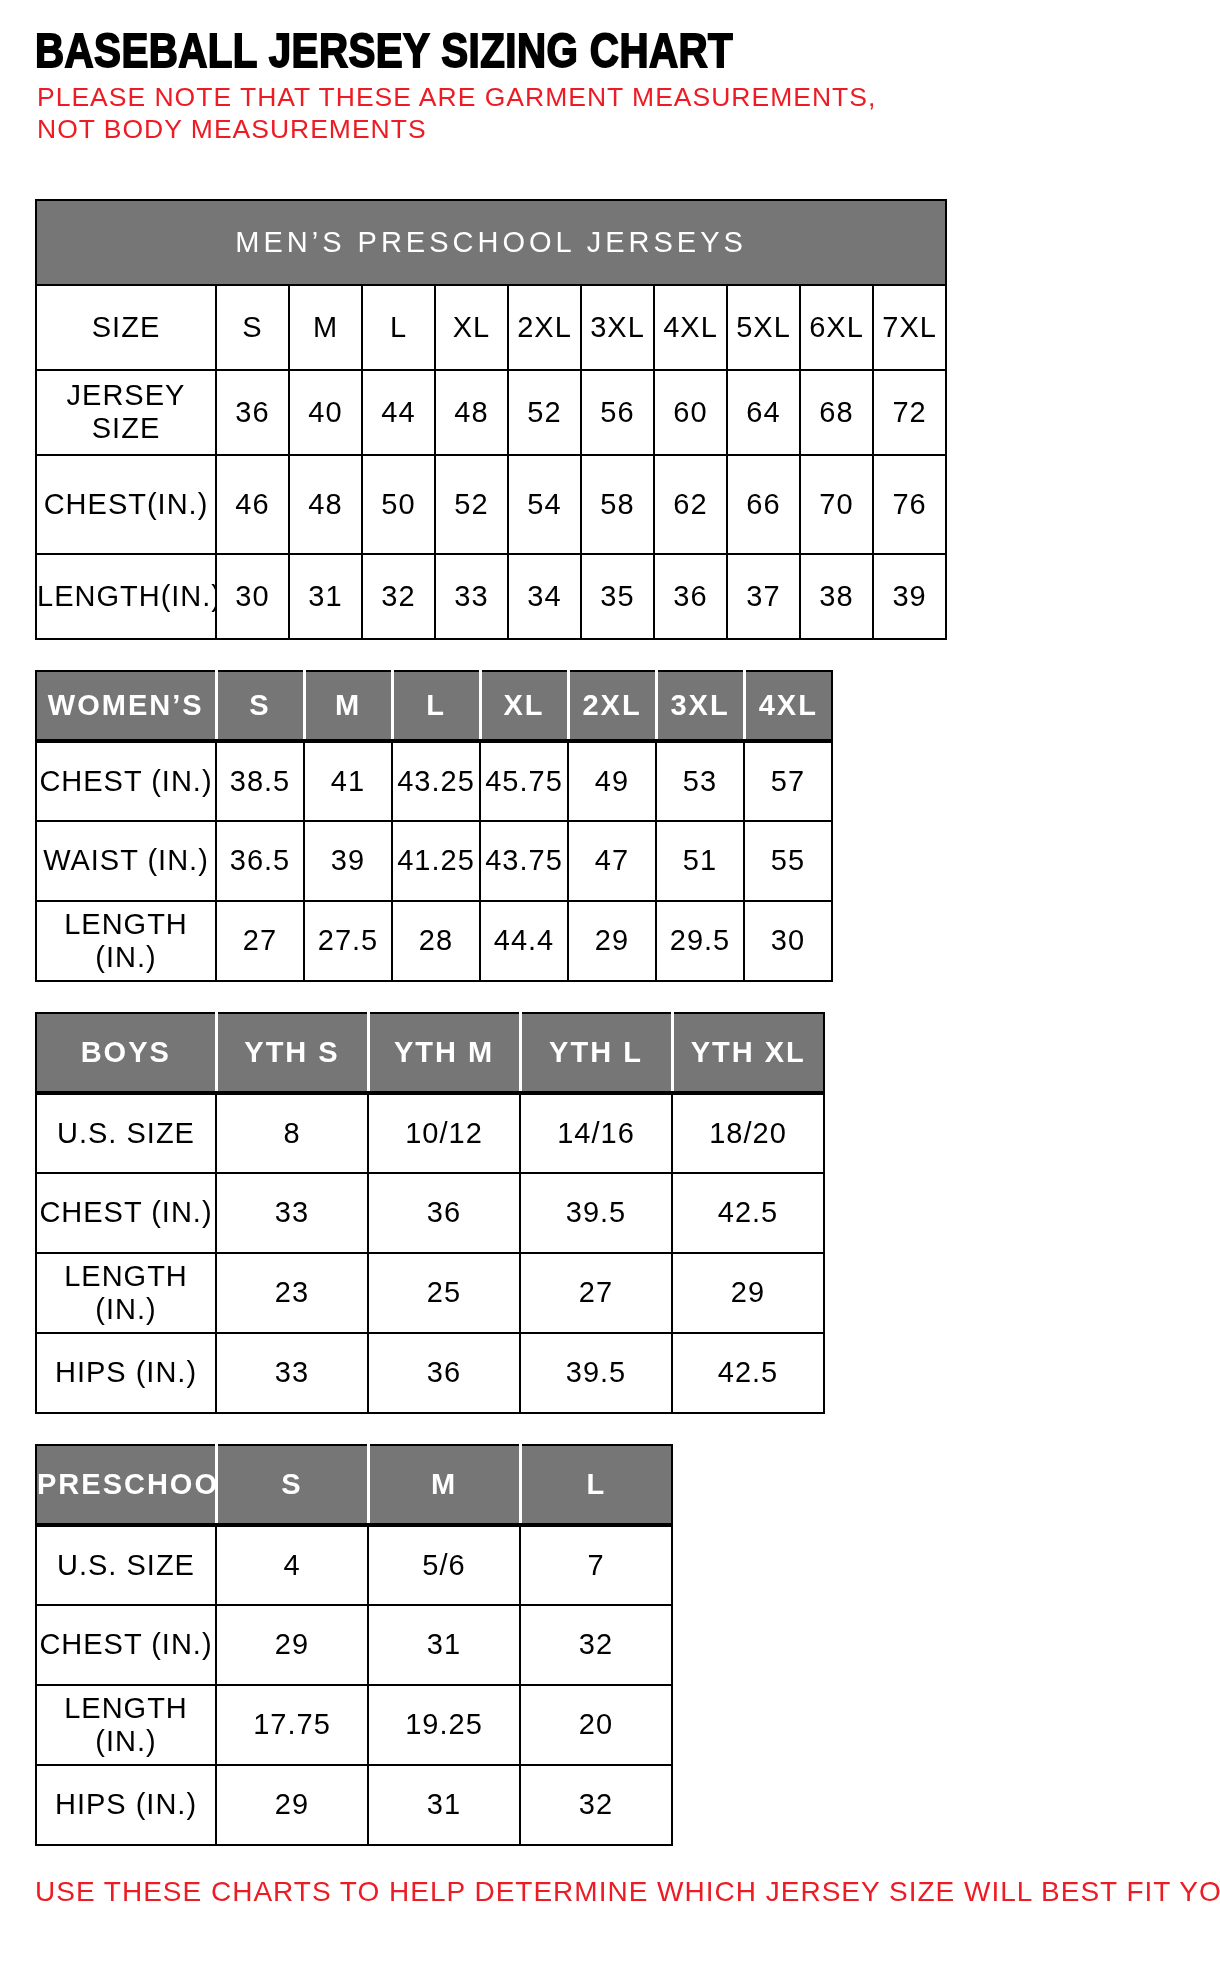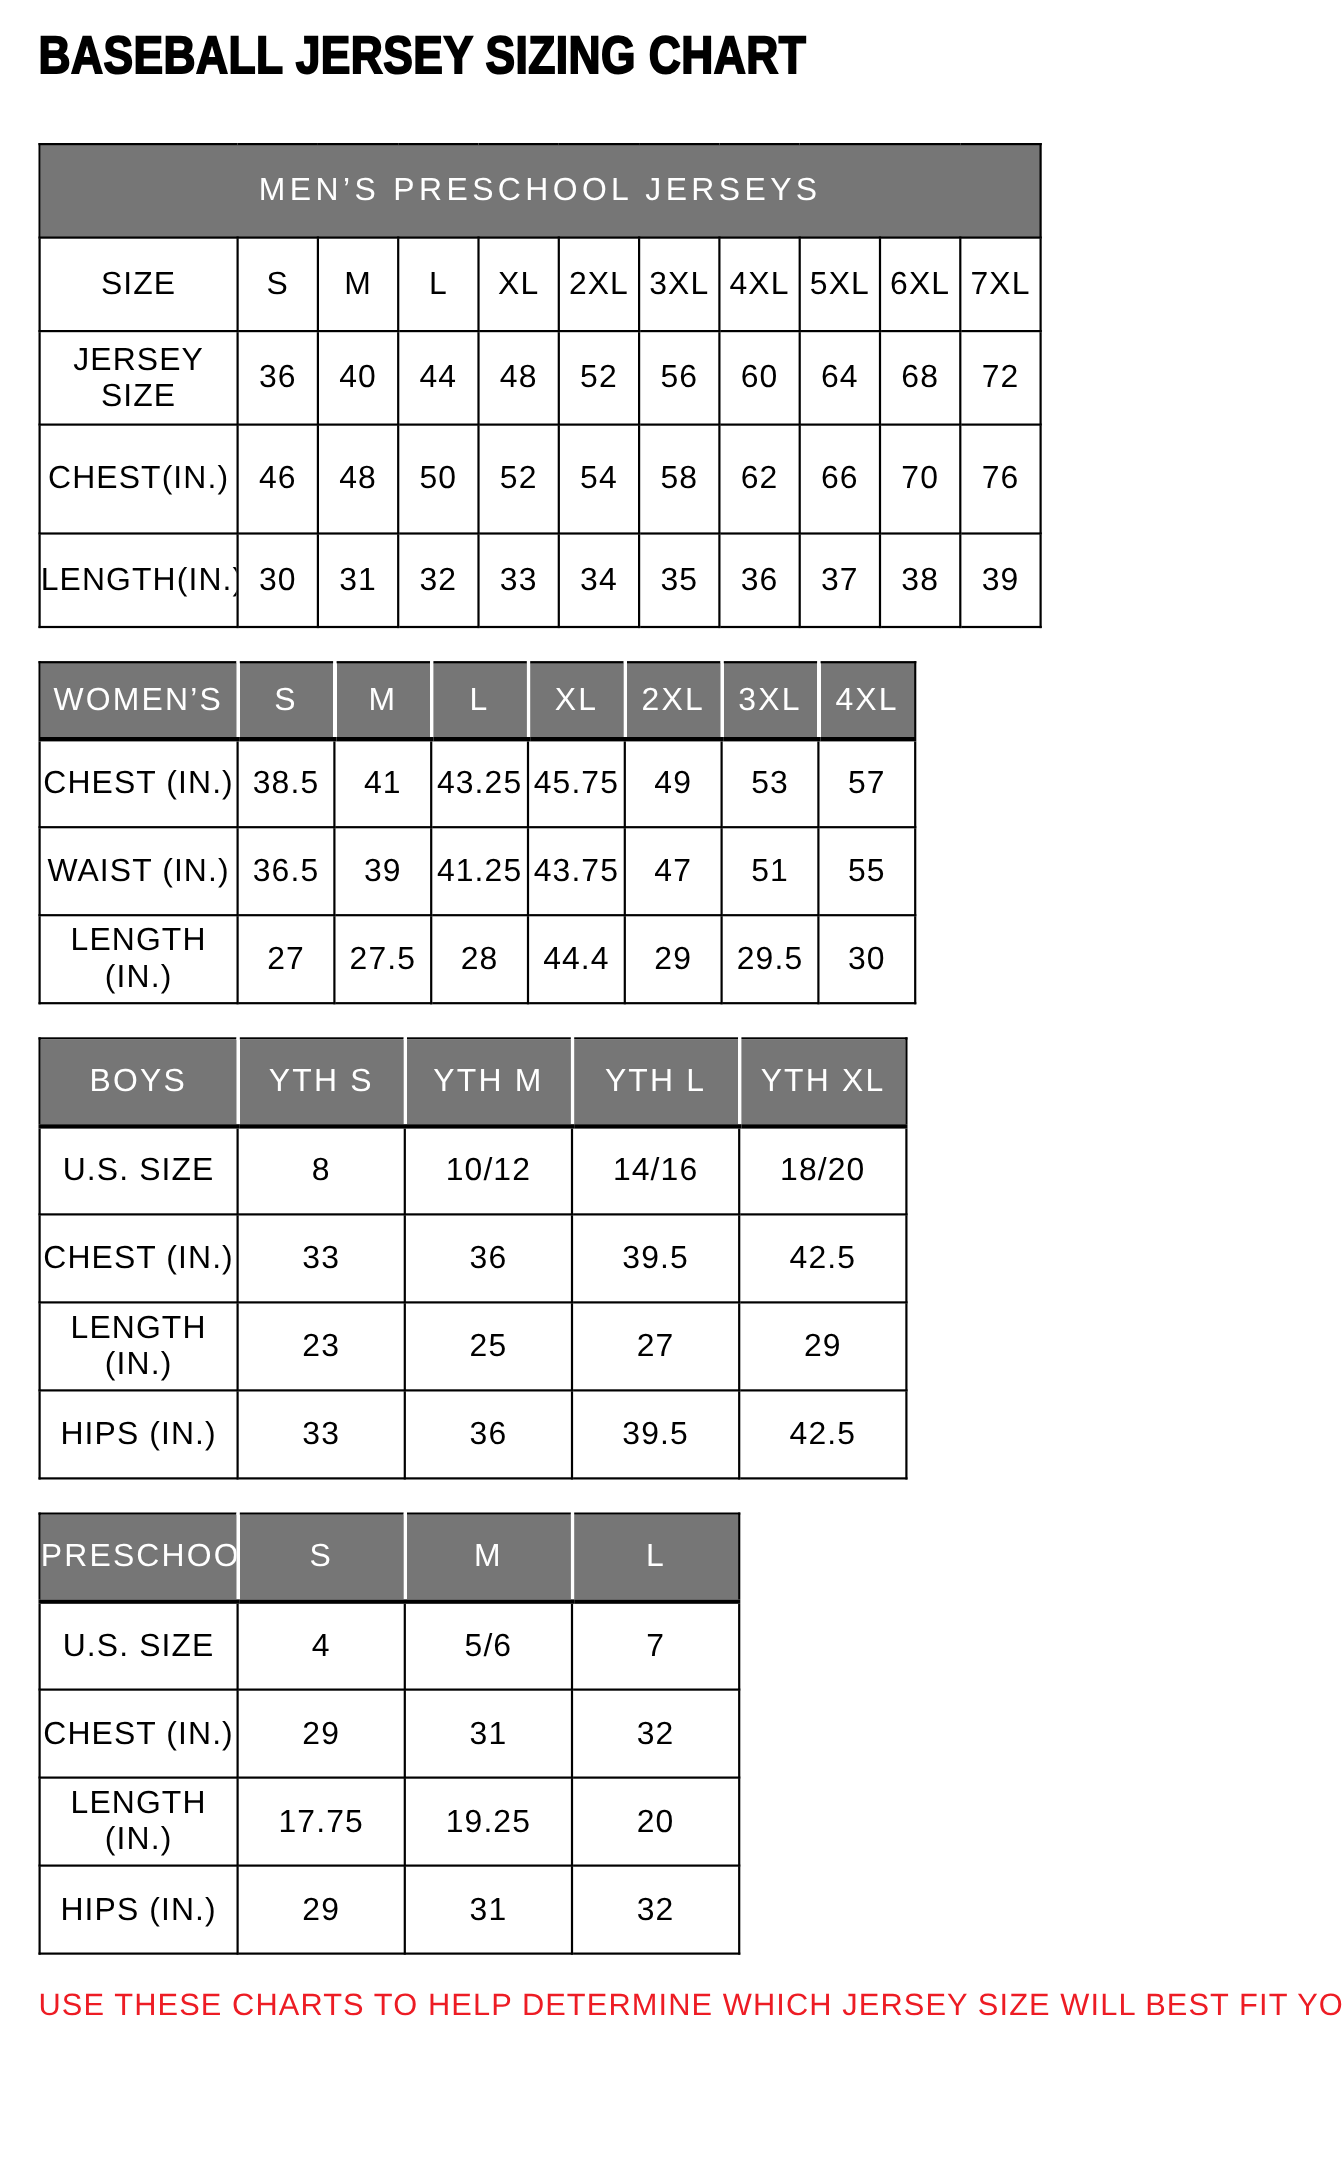--- a/index.html
+++ b/index.html
@@ -57,20 +57,21 @@
     font-size: 36px;
     letter-spacing: 4px;
   }
   
   tr.ghead th {
     background: var(--gray, #767676);
     color: #fff;
     font-size: 29px;
     letter-spacing: 2px;
     border-bottom: 4px solid #000;
+    font-weight: bold;
   }
   tr.ghead th + th { border-left: 3px solid #fff; }
 
   td.row-label {
     font-size: 28px;
     letter-spacing: 1px;
     white-space: pre-line;
     line-height: 1.15;
   }
   td.size-cell { letter-spacing: 1px; }
@@ -81,20 +82,21 @@
     font-size: 28px;
     letter-spacing: 1px;
     white-space: nowrap;
   }
 </style>
 </head>
 <body>
 
 <div class="page">
   <h1 class="title">BASEBALL JERSEY SIZING CHART</h1>
+  <p class="note">PLEASE NOTE THAT THESE ARE GARMENT MEASUREMENTS, NOT BODY MEASUREMENTS</p>
   <main id="tables">
       <table class="size-table" style="width: 910px;">
         <colgroup>
           <col style="width: 180px;">
           <col style="width: 73px;">
           <col style="width: 73px;">
           <col style="width: 73px;">
           <col style="width: 73px;">
           <col style="width: 73px;">
           <col style="width: 73px;">

